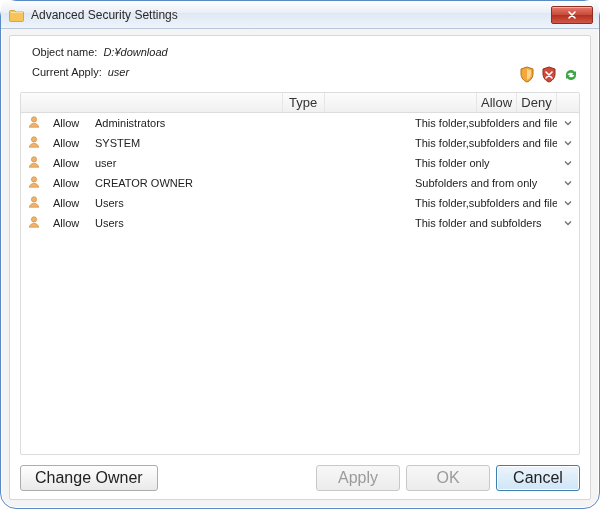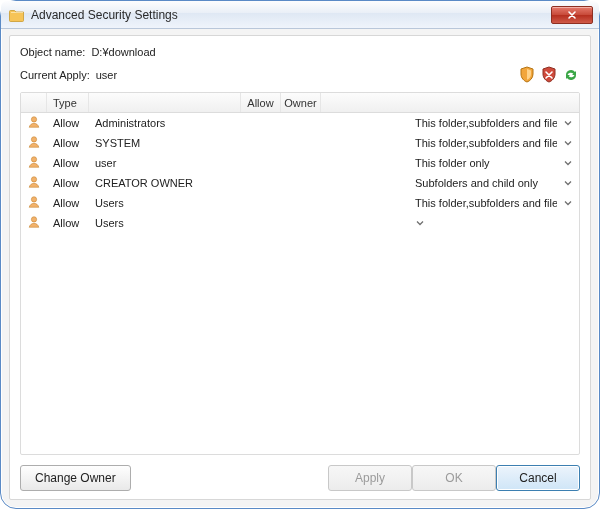--- a/index.html
+++ b/index.html
@@ -60,25 +60,26 @@
     margin: 6px 8px 8px 8px;
     background: #ffffff;
     border: 1px solid #d7d7d7;
     border-radius: 2px;
     display:flex;
     flex-direction:column;
     padding: 10px 10px 8px 10px;
   }
   .meta-row {
     display:flex;
-    align-items:center;
+    align-items:flex-start;
     margin-bottom: 8px;
+    margin-left: 12px;
   }
   .meta-label { white-space: nowrap; }
-  .meta-value { margin-left: 6px; }
+  .meta-value { margin-left: 6px; font-style: italic; }
   .icon-row {
     margin-left:auto;
     display:flex;
     gap:4px;
     align-items:center;
   }
   .toolbar-icon {
     width:18px; height:18px;
   }
 
@@ -91,22 +92,23 @@
     overflow:hidden;
     display:flex;
     flex-direction:column;
   }
   .thead {
     display:flex;
     background: linear-gradient(#fcfcfc, #f0f0f0);
     border-bottom:1px solid #dcdcdc;
     height:20px;
     align-items:center;
-    font-size:11px;
+    font-size:13px;
     color:#333;
+    justify-content:flex-end;
   }
   .thead .col {
     border-right:1px solid #e6e6e6;
     padding: 0 6px;
     height:100%;
     display:flex;
     align-items:center;
     overflow:hidden;
   }
   .thead .col:last-child { border-right:none; }
@@ -155,38 +157,38 @@
     align-items:center;
     margin-top:10px;
   }
   .btn {
     height:22px;
     min-width:84px;
     padding: 12px 14px;
     border:1px solid #adadad;
     border-radius:3px;
     background: linear-gradient(#fefefe, #e9e9e9);
-    font-size:12px;
+    font-size:16px;
     color:#222;
     display:inline-flex;
     align-items:center;
     justify-content:center;
   }
   .btn.disabled {
     color:#9b9b9b;
     background: linear-gradient(#f7f7f7, #ececec);
     border-color:#c8c8c8;
   }
   .btn.primary {
     border-color:#3c7fb1;
     background: linear-gradient(#ecf4fc, #cfe5f7);
     box-shadow: inset 0 0 0 1px #fff;
   }
   .footer .spacer { flex:1; }
-  .footer .btn + .btn { margin-left:0; }
+  .footer .btn + .btn { margin-left:6px; }
 
   .thead .center, .trow .center { justify-content:center; }
 </style>
 </head>
 <body>
 
 <div class="window">
 
   <div class="titlebar">
     <span class="title-icon">
@@ -233,21 +235,21 @@
         </span>
       </span>
     </div>
 
     <div class="tablewrap">
       <div class="thead">
         <div class="col col-icon"></div>
         <div class="col col-type">Type</div>
         <div class="col col-name"></div>
         <div class="col col-allow center">Allow</div>
-        <div class="col col-deny center">Owner</div>
+        <div class="col col-deny center">Deny</div>
         <div class="col col-menu"></div>
       </div>
       <div class="tbody" id="tbody">
           <div class="trow">
             <div class="col col-icon">
               <span class="user-glyph"><svg viewBox="0 0 16 16">
                   <circle cx="8" cy="5" r="3" fill="#f2b26b" stroke="#c98736" stroke-width="0.7"></circle>
                   <path d="M2.5 14c.8-3 3-4.5 5.5-4.5S12.7 11 13.5 14z" fill="#f2b26b" stroke="#c98736" stroke-width="0.7"></path>
                 </svg></span>
             </div>
@@ -306,21 +308,21 @@
               <span class="user-glyph"><svg viewBox="0 0 16 16">
                   <circle cx="8" cy="5" r="3" fill="#f2b26b" stroke="#c98736" stroke-width="0.7"></circle>
                   <path d="M2.5 14c.8-3 3-4.5 5.5-4.5S12.7 11 13.5 14z" fill="#f2b26b" stroke="#c98736" stroke-width="0.7"></path>
                 </svg></span>
             </div>
             <div class="col col-type">Allow</div>
             <div class="col col-name">CREATOR OWNER</div>
             <div class="col col-allow center"></div>
             <div class="col col-deny center"></div>
             <div class="col col-inh"></div>
-            <div class="col col-apply">Subfolders and child only</div>
+            <div class="col col-apply">Subfolders and from only</div>
             <div class="col col-menu">
               <span class="chev"><svg viewBox="0 0 10 10">
                   <path d="M2 3.5l3 3 3-3" fill="none" stroke="currentColor" stroke-width="1.3"></path>
                 </svg></span>
             </div>
           </div>
           <div class="trow">
             <div class="col col-icon">
               <span class="user-glyph"><svg viewBox="0 0 16 16">
                   <circle cx="8" cy="5" r="3" fill="#f2b26b" stroke="#c98736" stroke-width="0.7"></circle>
@@ -344,20 +346,21 @@
               <span class="user-glyph"><svg viewBox="0 0 16 16">
                   <circle cx="8" cy="5" r="3" fill="#f2b26b" stroke="#c98736" stroke-width="0.7"></circle>
                   <path d="M2.5 14c.8-3 3-4.5 5.5-4.5S12.7 11 13.5 14z" fill="#f2b26b" stroke="#c98736" stroke-width="0.7"></path>
                 </svg></span>
             </div>
             <div class="col col-type">Allow</div>
             <div class="col col-name">Users</div>
             <div class="col col-allow center"></div>
             <div class="col col-deny center"></div>
             <div class="col col-inh"></div>
+            <div class="col col-apply">This folder and subfolders</div>
             <div class="col col-menu">
               <span class="chev"><svg viewBox="0 0 10 10">
                   <path d="M2 3.5l3 3 3-3" fill="none" stroke="currentColor" stroke-width="1.3"></path>
                 </svg></span>
             </div>
           </div>
         </div>
     </div>
 
 

